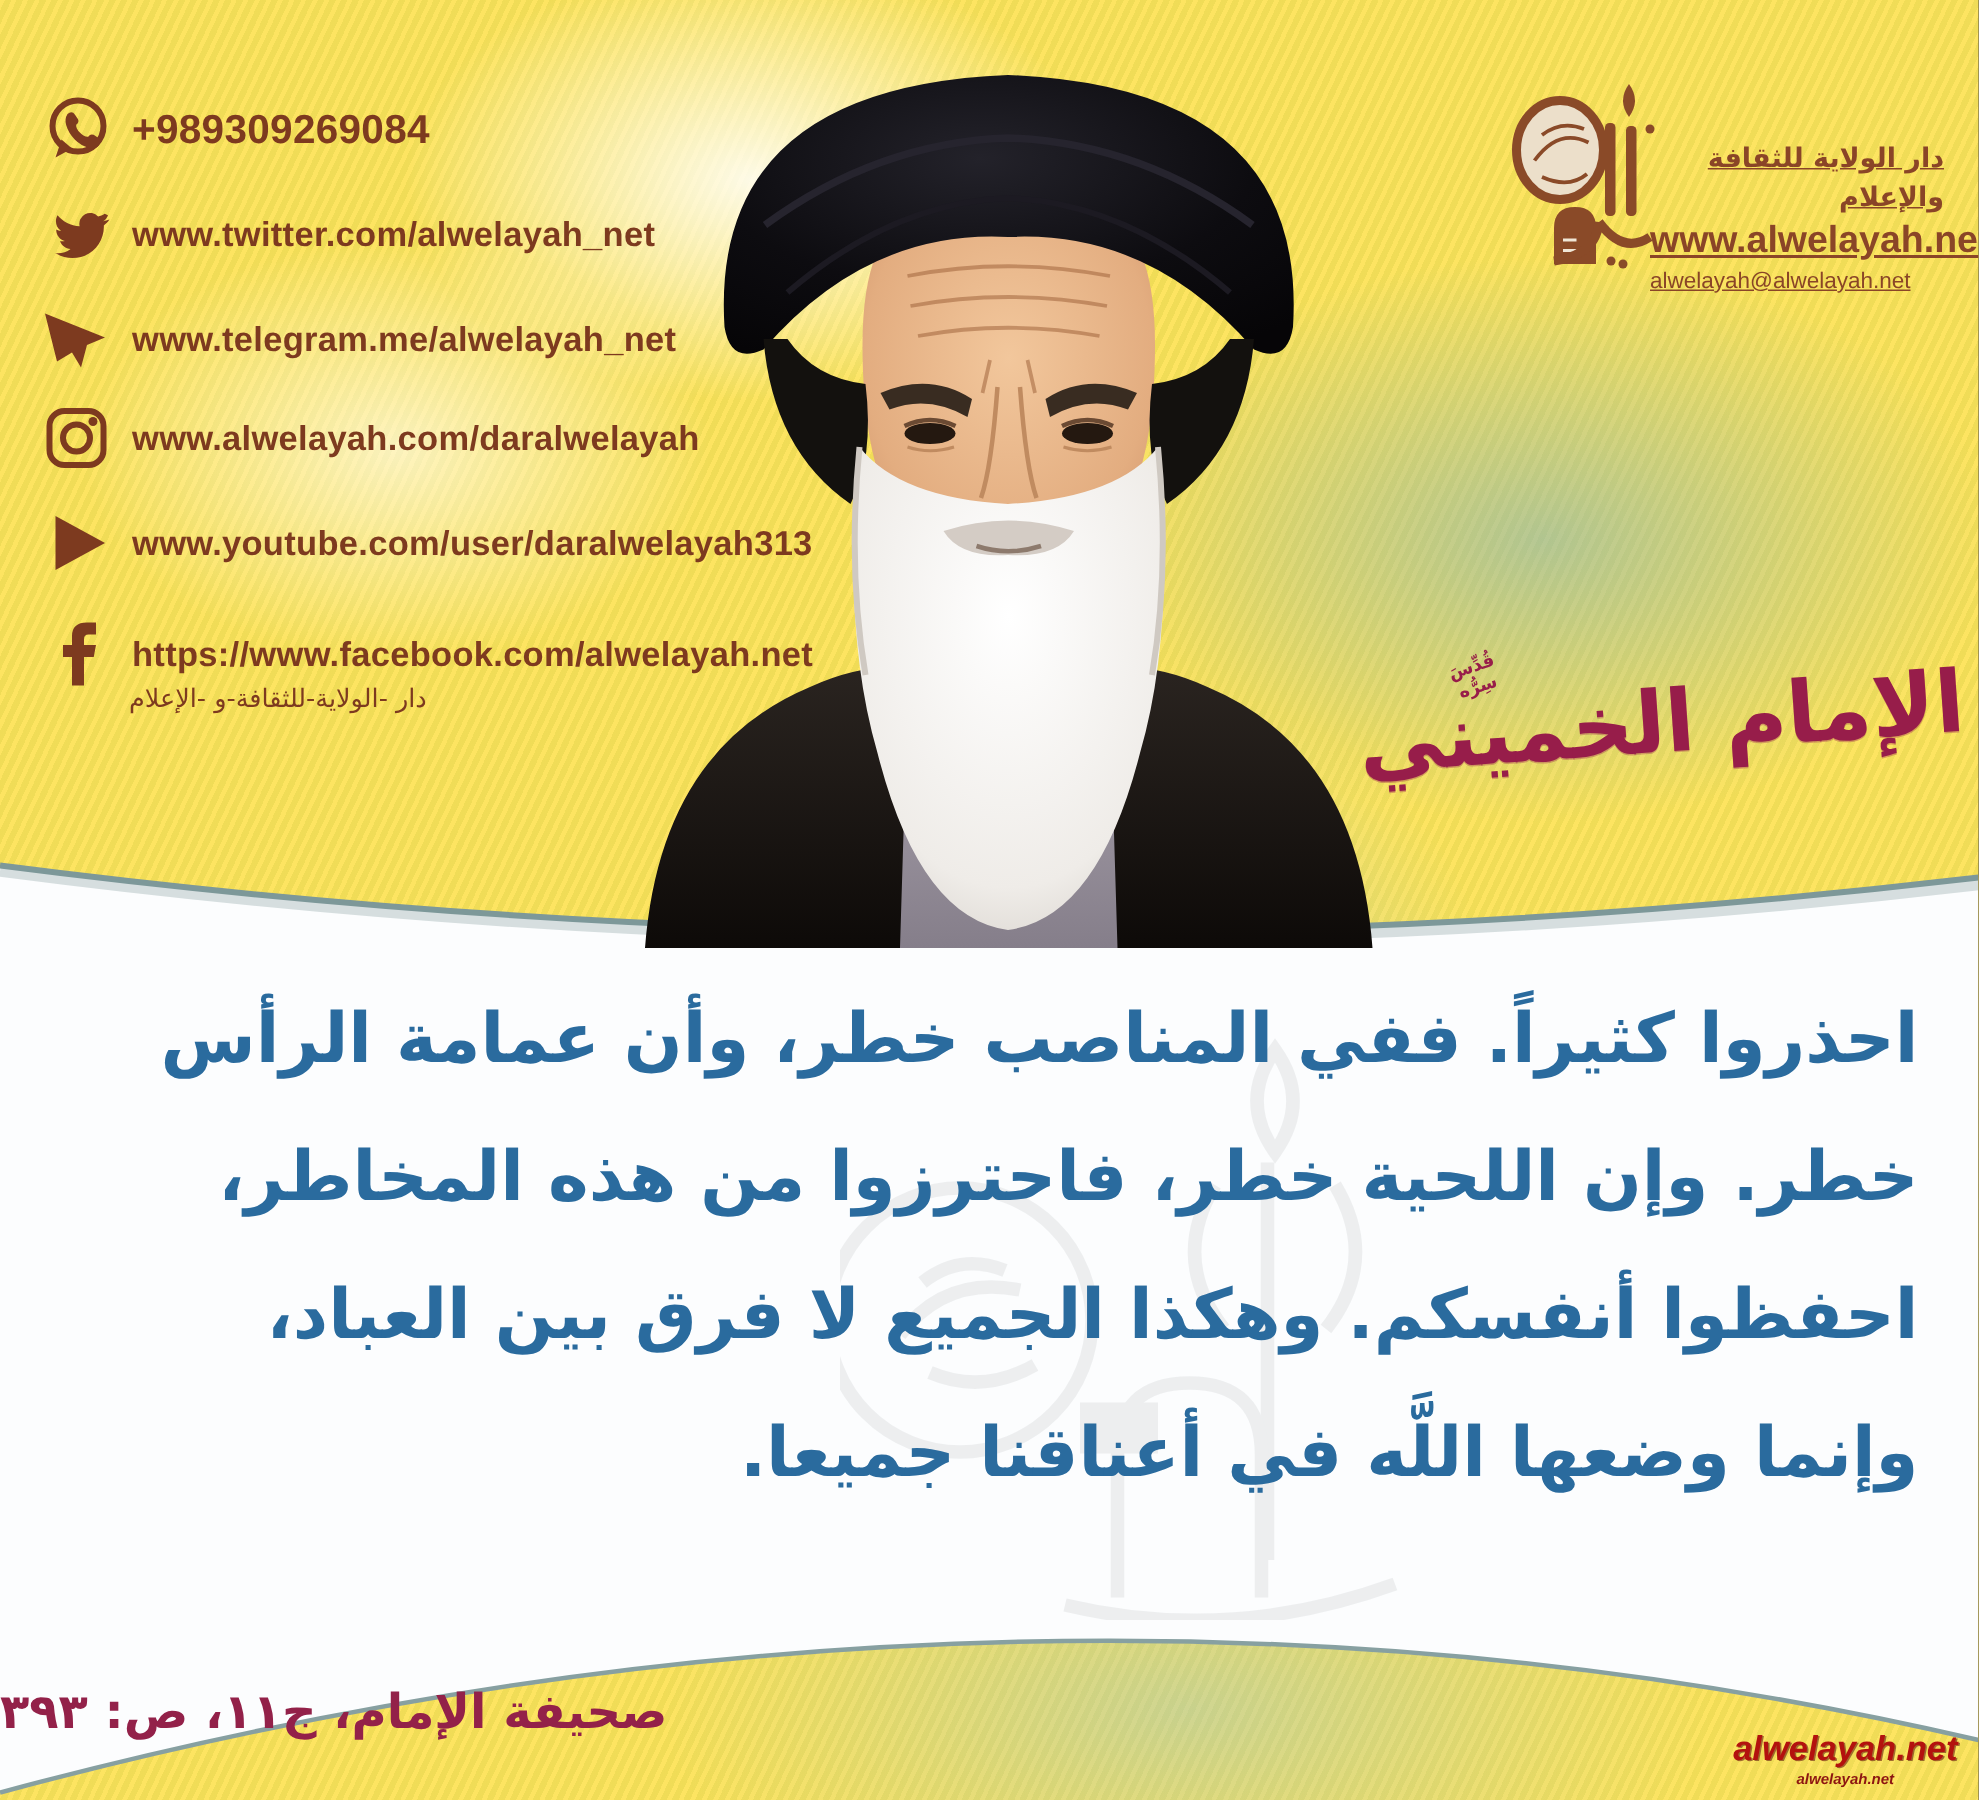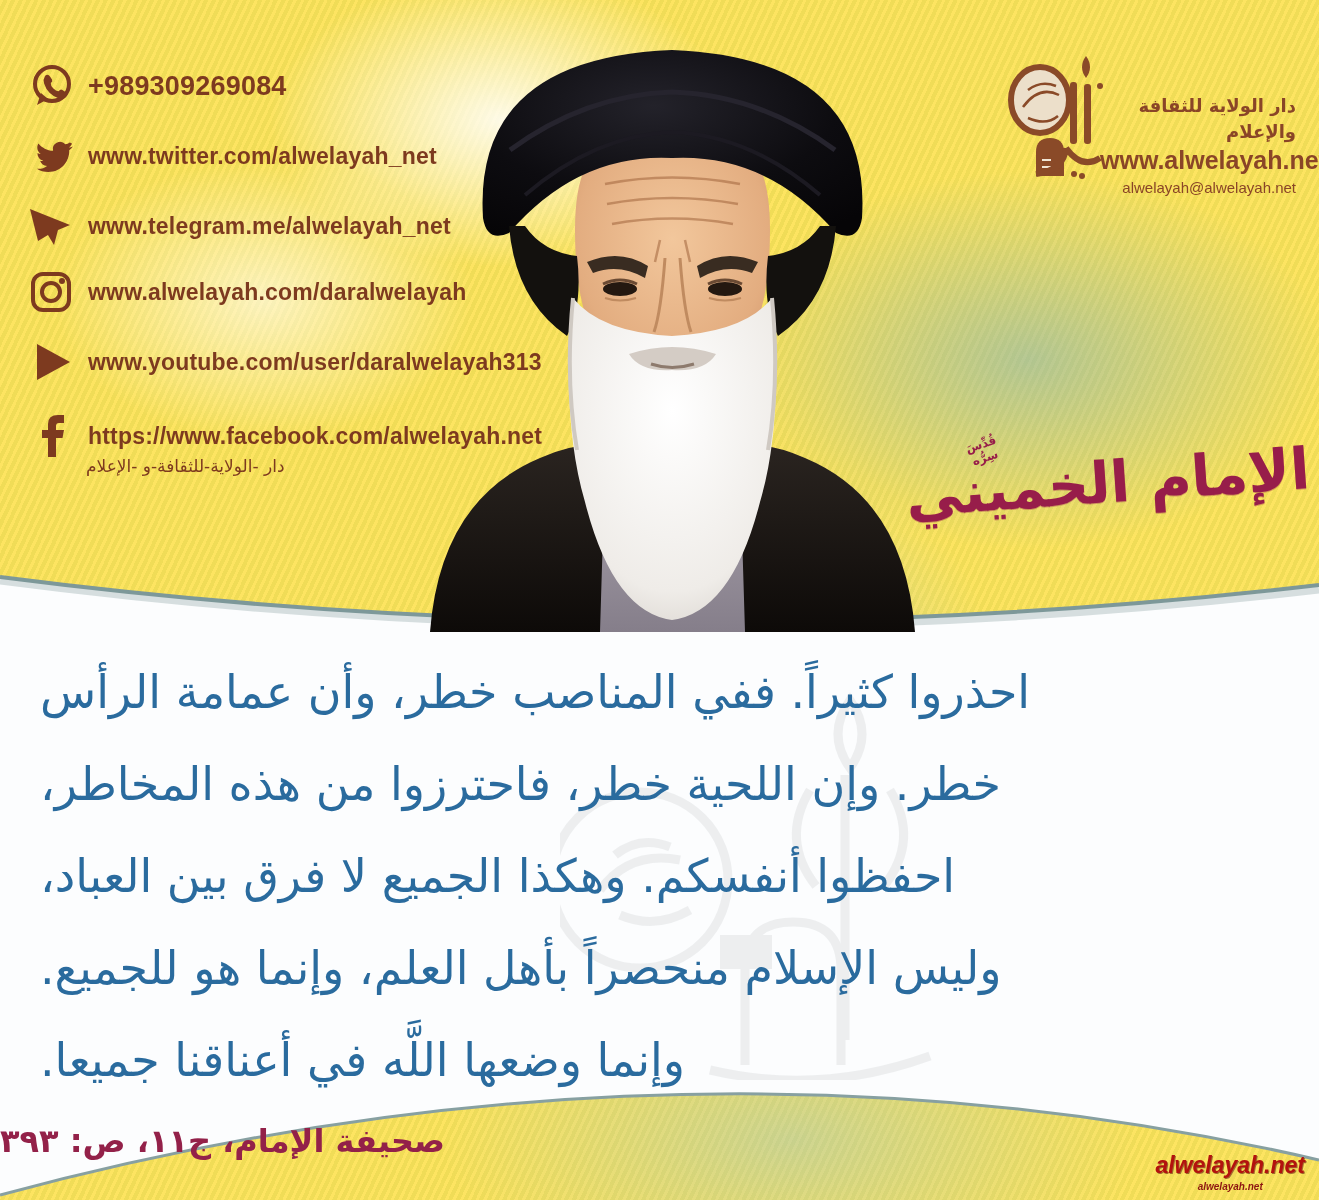--- a/index.html
+++ b/index.html
@@ -22,33 +22,33 @@
   
   .social{position:absolute;left:28px;top:56px;width:520px;}
   .srow{position:absolute;left:0;display:flex;align-items:center;height:48px;}
   .sicon{width:46px;height:46px;flex:0 0 46px;margin-right:14px;}
   .slabel{color:#7d3a1f;font-family:"Liberation Sans",sans-serif;font-weight:bold;
           font-size:23px;letter-spacing:.2px;white-space:nowrap;}
   .slabel.phone{font-size:27px;}
   .fb-caption{position:absolute;left:58px;top:400px;color:#7d3a1f;font-size:17px;
           direction:rtl;font-weight:normal;}
   
-  .orgtext{position:absolute;left:1100px;top:93px;width:196px;text-align:right;color:#8a4527;}
+  .orgtext{position:absolute;left:1100px;top:93px;width:196px;color:#8a4527;text-decoration:underline;}
   .org-name{font-size:18px;font-weight:bold;direction:rtl;line-height:26px;}
   .org-web{font-size:25px;font-weight:bold;font-family:"Liberation Sans",sans-serif;line-height:30px;}
   .org-mail{font-size:15px;font-family:"Liberation Sans",sans-serif;line-height:26px;}
   
   .imamtitle{position:absolute;left:938px;top:448px;width:372px;text-align:center;
      color:#971d4a;font-size:57px;font-weight:bold;direction:rtl;transform:rotate(-4deg);
      text-shadow:0 1px 0 rgba(151,29,74,.35);white-space:nowrap;}
   .honorific{position:absolute;left:960px;top:437px;width:46px;color:#971d4a;font-size:12px;
      font-weight:bold;direction:rtl;text-align:center;line-height:14px;transform:rotate(-18deg);}
   
-  .quote{position:absolute;left:40px;top:646px;width:1239px;text-align:left;direction:rtl;
-     color:#2a6b9e;font-weight:normal;font-size:46px;line-height:92px;white-space:nowrap;}
+  .quote{position:absolute;left:40px;top:646px;width:1239px;text-align:right;direction:rtl;
+     color:#2a6b9e;font-weight:bold;font-size:46px;line-height:92px;white-space:nowrap;}
   .citation{position:absolute;left:0;top:1122px;width:1319px;text-align:left;direction:rtl;
      color:#932149;font-weight:bold;font-size:32px;}
   
   .footer-site{position:absolute;right:14px;top:1152px;text-align:center;}
   .fs-big{color:#b3120e;font-family:"Liberation Sans",sans-serif;font-weight:bold;
      font-style:italic;font-size:23px;text-shadow:1px 1px 0 rgba(90,10,8,.55);}
   .fs-small{color:#8d1511;font-family:"Liberation Sans",sans-serif;font-weight:bold;
      font-style:italic;font-size:10px;margin-top:2px;}
 </style>
 </head>
@@ -215,21 +215,20 @@
     <div class="org-mail">alwelayah@alwelayah.net</div>
   </div>
 
   <div class="honorific">قُدِّسَ سِرُّه</div>
   <div class="imamtitle">الإمام الخميني</div>
 
   <div class="quote">
     <div>احذروا كثيراً. ففي المناصب خطر، وأن عمامة الرأس</div>
     <div>خطر. وإن اللحية خطر، فاحترزوا من هذه المخاطر،</div>
     <div>احفظوا أنفسكم. وهكذا الجميع لا فرق بين العباد،</div>
-    <div>وليس الإسلام منحصراً بأهل العلم، وإنما هو للجميع.</div>
     <div>وإنما وضعها اللَّه في أعناقنا جميعا.</div>
   </div>
 
   <div class="citation">صحيفة الإمام، ج١١، ص: ٣٩٣</div>
 
   <div class="footer-site">
     <div class="fs-big">alwelayah.net</div>
     <div class="fs-small">alwelayah.net</div>
   </div>
 

